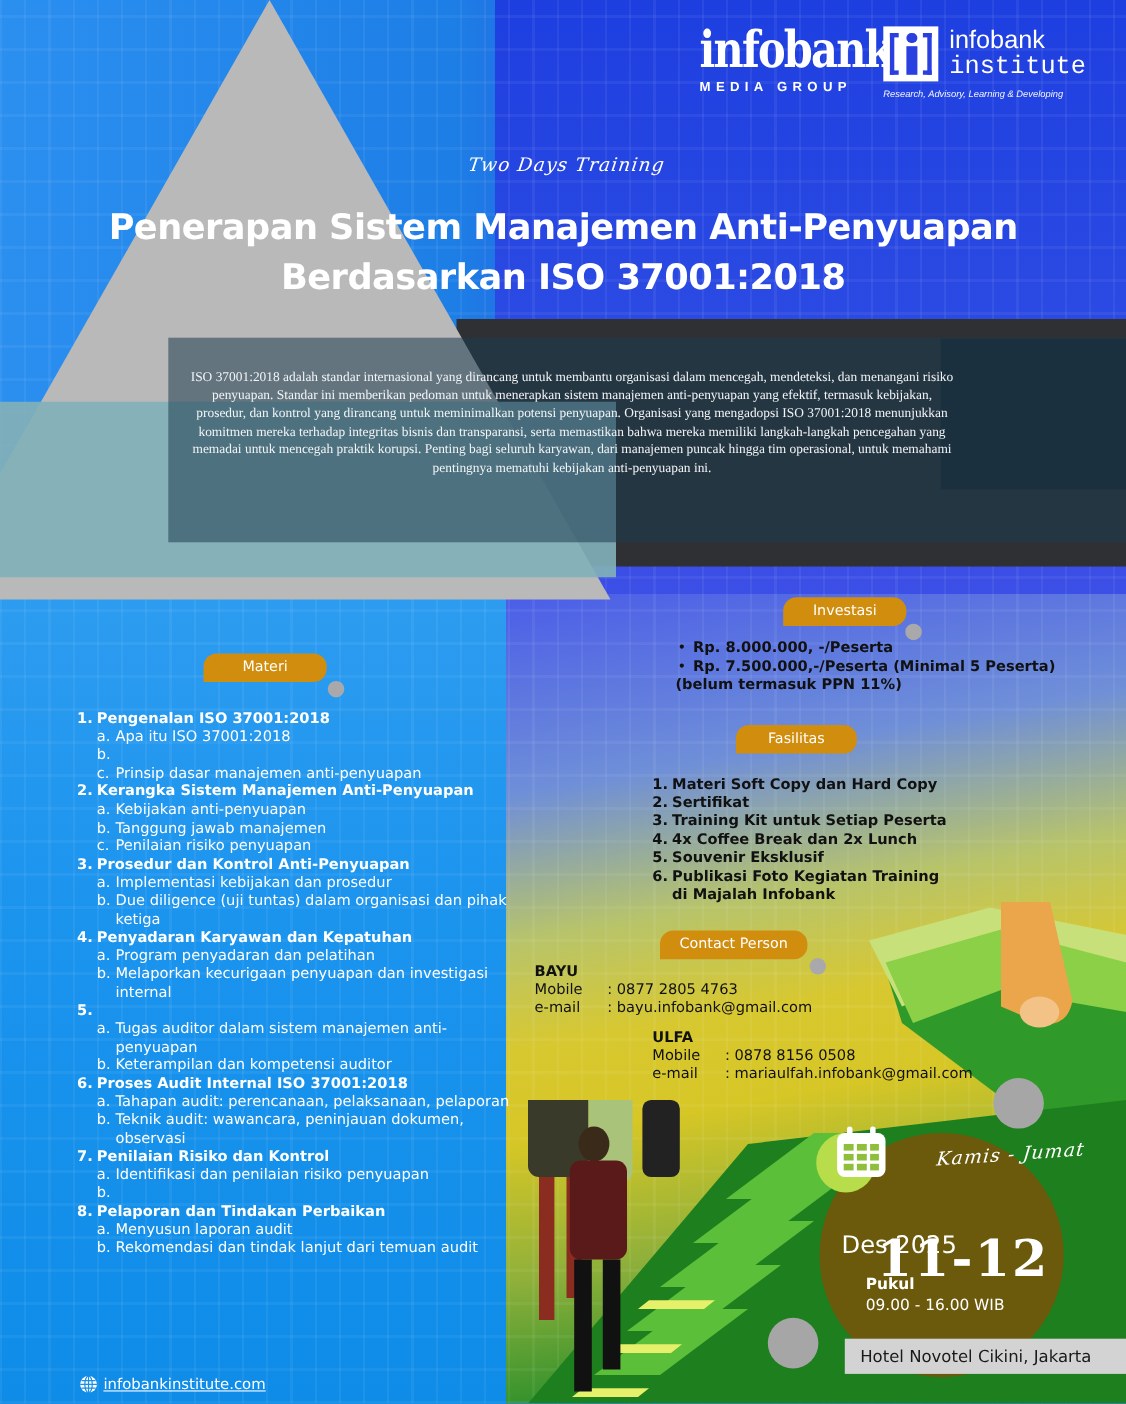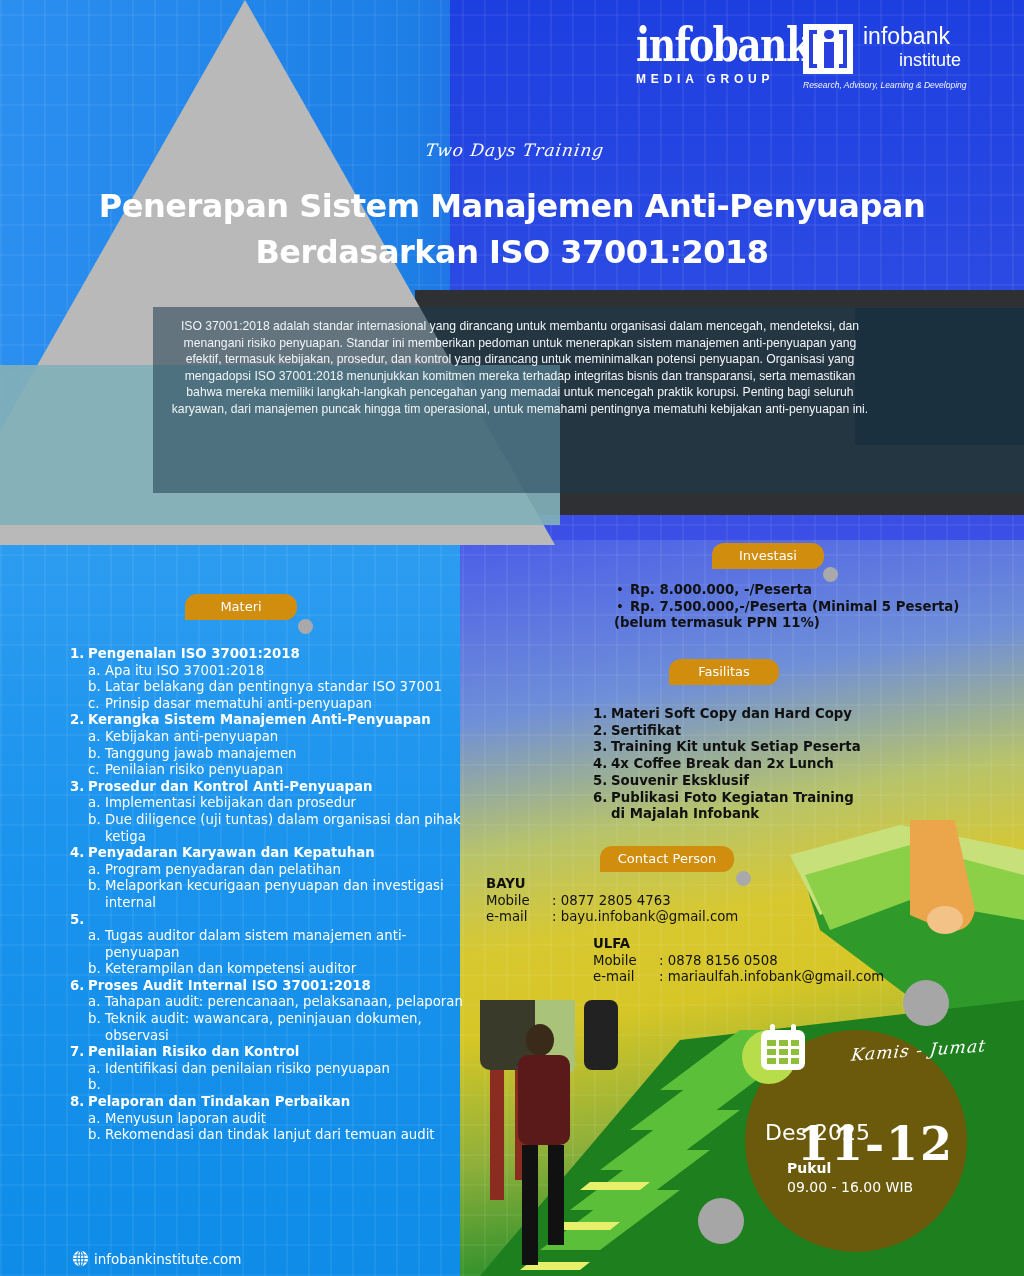--- a/index.html
+++ b/index.html
@@ -82,42 +82,42 @@
     position: absolute; left: 21px; top: 6px; width: 10px; height: 9px; background: #2a3fdf; border-radius: 5px;
   }
   .logo-inst .mark .bracket-l {
     position: absolute; left: 6px; top: 6px; width: 8px; height: 38px; border: 4px solid #2a3fdf; border-right: none;
   }
   .logo-inst .mark .bracket-r {
     position: absolute; right: 6px; top: 6px; width: 8px; height: 38px; border: 4px solid #2a3fdf; border-left: none;
   }
   .logo-inst .txt { display: flex; flex-direction: column; }
   .logo-inst .t1 { font-family: "Liberation Sans", sans-serif; font-size: 23px; line-height: 24px; }
-  .logo-inst .t2 { font-family: Liberation Sans, sans-serif; font-size: 18px; line-height: 24px; margin-left: 36px; }
+  .logo-inst .t2 { font-family: Liberation Mono, monospace; font-size: 23px; line-height: 24px; }
   .logo-inst .tag {
     position: absolute; left: 0; top: 56px; white-space: nowrap; font-size: 8.5px; font-style: italic;
     font-family: "Liberation Sans", sans-serif; opacity: 0.95;
   }
 
   
   .script {
     position: absolute; left: 420px; top: 140px; width: 190px; text-align: center; color: #fff;
     font-family: "DejaVu Serif", serif; font-style: italic; font-size: 17px; letter-spacing: 1px; font-weight: 300;
     transform: skewX(-8deg);
   }
   .title {
     position: absolute; left: 0; top: 183px; width: 1024px; text-align: center; color: #fff;
     font-family: "DejaVu Sans", sans-serif; font-weight: bold; font-size: 32px; line-height: 46px;
     letter-spacing: -0.5px;
   }
   .title span { display: block; }
 
   .desc {
-    position: absolute; left: 170px; top: 318px; width: 700px; text-align: center; color: #f2f4f6;
-    font-family: Liberation Sans, sans-serif; font-size: 12.2px; line-height: 16.6px;
+    position: absolute; left: 170px; top: 334px; width: 700px; text-align: center; color: #f2f4f6;
+    font-family: Liberation Serif, serif; font-size: 12.2px; line-height: 16.6px;
   }
 
   
   .pill {
     position: absolute; height: 26px; background: #d08d0e; color: #fff; text-align: center;
     font-family: "DejaVu Sans", sans-serif; font-size: 13px; line-height: 26px;
     border-radius: 12px 12px 12px 0;
     border-top-left-radius: 12px;
   }
   .dot { position: absolute; width: 15px; height: 15px; border-radius: 50%; background: #a9a9ab; }
@@ -181,21 +181,21 @@
   .pukul { position: absolute; left: 787px; top: 1160px; color: #fff; font-family: "DejaVu Sans", sans-serif; font-size: 14px; font-weight: bold; }
   .time { position: absolute; left: 787px; top: 1179px; color: #fff; font-family: "DejaVu Sans", sans-serif; font-size: 14px; }
 
   .venue {
     position: absolute; left: 768px; top: 1217px; width: 256px; height: 32px; background: #d3d3d3;
     color: #1a1a1a; font-family: "DejaVu Sans", sans-serif; font-size: 15px; line-height: 32px; padding-left: 14px;
   }
 
   .website {
     position: absolute; left: 72px; top: 1250px; color: #fff; font-family: "DejaVu Sans", sans-serif; font-size: 13.5px;
-    display: flex; align-items: center;
+    display: flex; align-items: center; text-decoration: underline;
   }
   .website .globe { width: 17px; height: 17px; margin-right: 5px; }
 </style>
 </head>
 <body>
 
 <div class="poster">
 
   <div class="bg-top"></div>
   <div class="bg-top-right"></div>
@@ -240,25 +240,24 @@
       <div class="h">
         <span class="n">1.</span>
         <span>Pengenalan ISO 37001:2018</span>
       </div>
       <div class="s">
         <span class="n">a.</span>
         <span>Apa itu ISO 37001:2018</span>
       </div>
       <div class="s">
         <span class="n">b.</span>
-        <span>Latar belakang dan pentingnya standar ISO 37001</span>
       </div>
       <div class="s">
         <span class="n">c.</span>
-        <span>Prinsip dasar mematuhi anti-penyuapan</span>
+        <span>Prinsip dasar manajemen anti-penyuapan</span>
       </div>
       <div class="h">
         <span class="n">2.</span>
         <span>Kerangka Sistem Manajemen Anti-Penyuapan</span>
       </div>
       <div class="s">
         <span class="n">a.</span>
         <span>Kebijakan anti-penyuapan</span>
       </div>
       <div class="s">
@@ -462,20 +461,21 @@
         <rect x="22" y="36" width="9" height="6"></rect>
         <rect x="34" y="36" width="8" height="6"></rect>
     </g>
   </svg>
   <div class="days">Kamis - Jumat</div>
   <div class="big-date">11-12</div>
   <div class="month">Des 2025</div>
   <div class="pukul">Pukul</div>
   <div class="time">09.00 - 16.00 WIB</div>
   <div class="gray-circle" style="left:698px; top:1198px; width:46px; height:46px;"></div>
+  <div class="venue">Hotel Novotel Cikini, Jakarta</div>
 
   <div class="website">
     <svg class="globe" viewBox="0 0 20 20">
       <circle cx="10" cy="10" r="9" fill="#fff"></circle>
       <g stroke="#1b8ee8" stroke-width="1.3" fill="none">
         <ellipse cx="10" cy="10" rx="4" ry="9"></ellipse>
         <line x1="1" y1="10" x2="19" y2="10"></line>
         <line x1="2.5" y1="6" x2="17.5" y2="6"></line>
         <line x1="2.5" y1="14" x2="17.5" y2="14"></line>
         <line x1="10" y1="1" x2="10" y2="19"></line>

